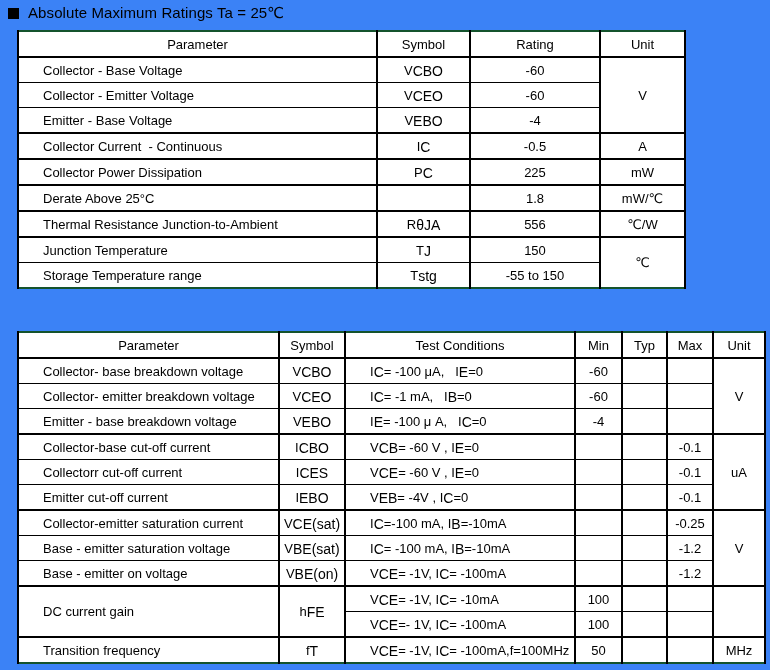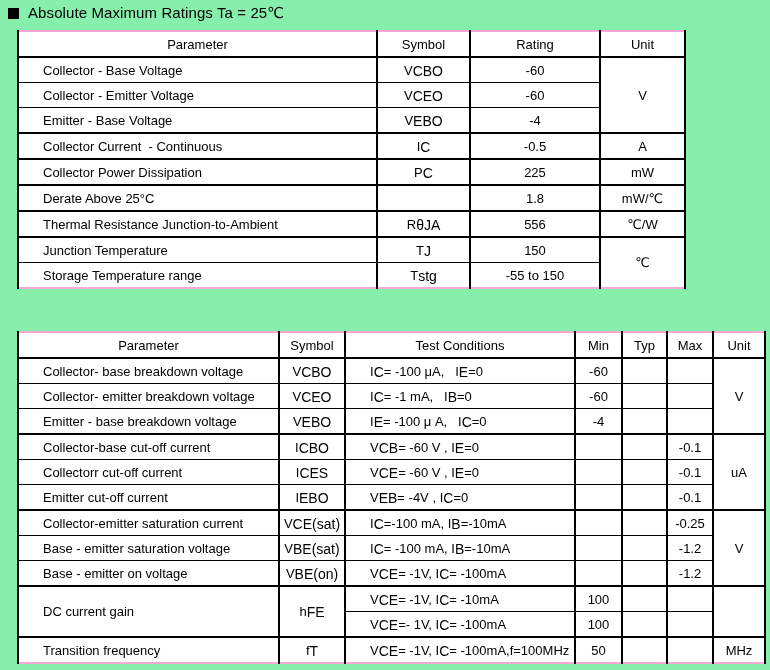--- a/index.html
+++ b/index.html
@@ -1,27 +1,27 @@
 <!DOCTYPE html>
 <html><head>
 <meta charset="utf-8">
 <style>
   html,body{margin:0;padding:0;background:#ffffff;}
   .page{
-    position:relative;width:770px;height:670px;background:#86efac;color:#000;
+    position:relative;width:770px;height:670px;background:#3b82f6;color:#000;
     font-family:"Liberation Sans","DejaVu Sans",sans-serif;overflow:hidden;
   }
   .sec-title{
     position:absolute;left:8px;display:flex;align-items:center;gap:9px;
     font-size:15px;letter-spacing:0.1px;white-space:nowrap;
   }
   .bullet{width:11px;height:11px;background:#000;display:inline-block;flex:0 0 auto;}
   table{
     position:absolute;border-collapse:collapse;table-layout:fixed;
-    border:2px solid #f9a8d4;background:#fff;
+    border:2px solid #14532d;background:#fff;
   }
   td,th{
     border:1px solid #000;border-left-width:2px;border-right-width:2px;
     font-size:13px;font-weight:normal;height:24px;line-height:15px;
     padding:0 3px;text-align:center;vertical-align:middle;
     overflow:hidden;white-space:nowrap;
   }
   tr.gs > td, tr.gs > th{border-top-width:2px;}
   td.pl{text-align:left;padding-left:24px;padding-right:4px;}
   sub{font-size:14px;line-height:10px;vertical-align:baseline;position:relative;top:1px;text-align:center;}

